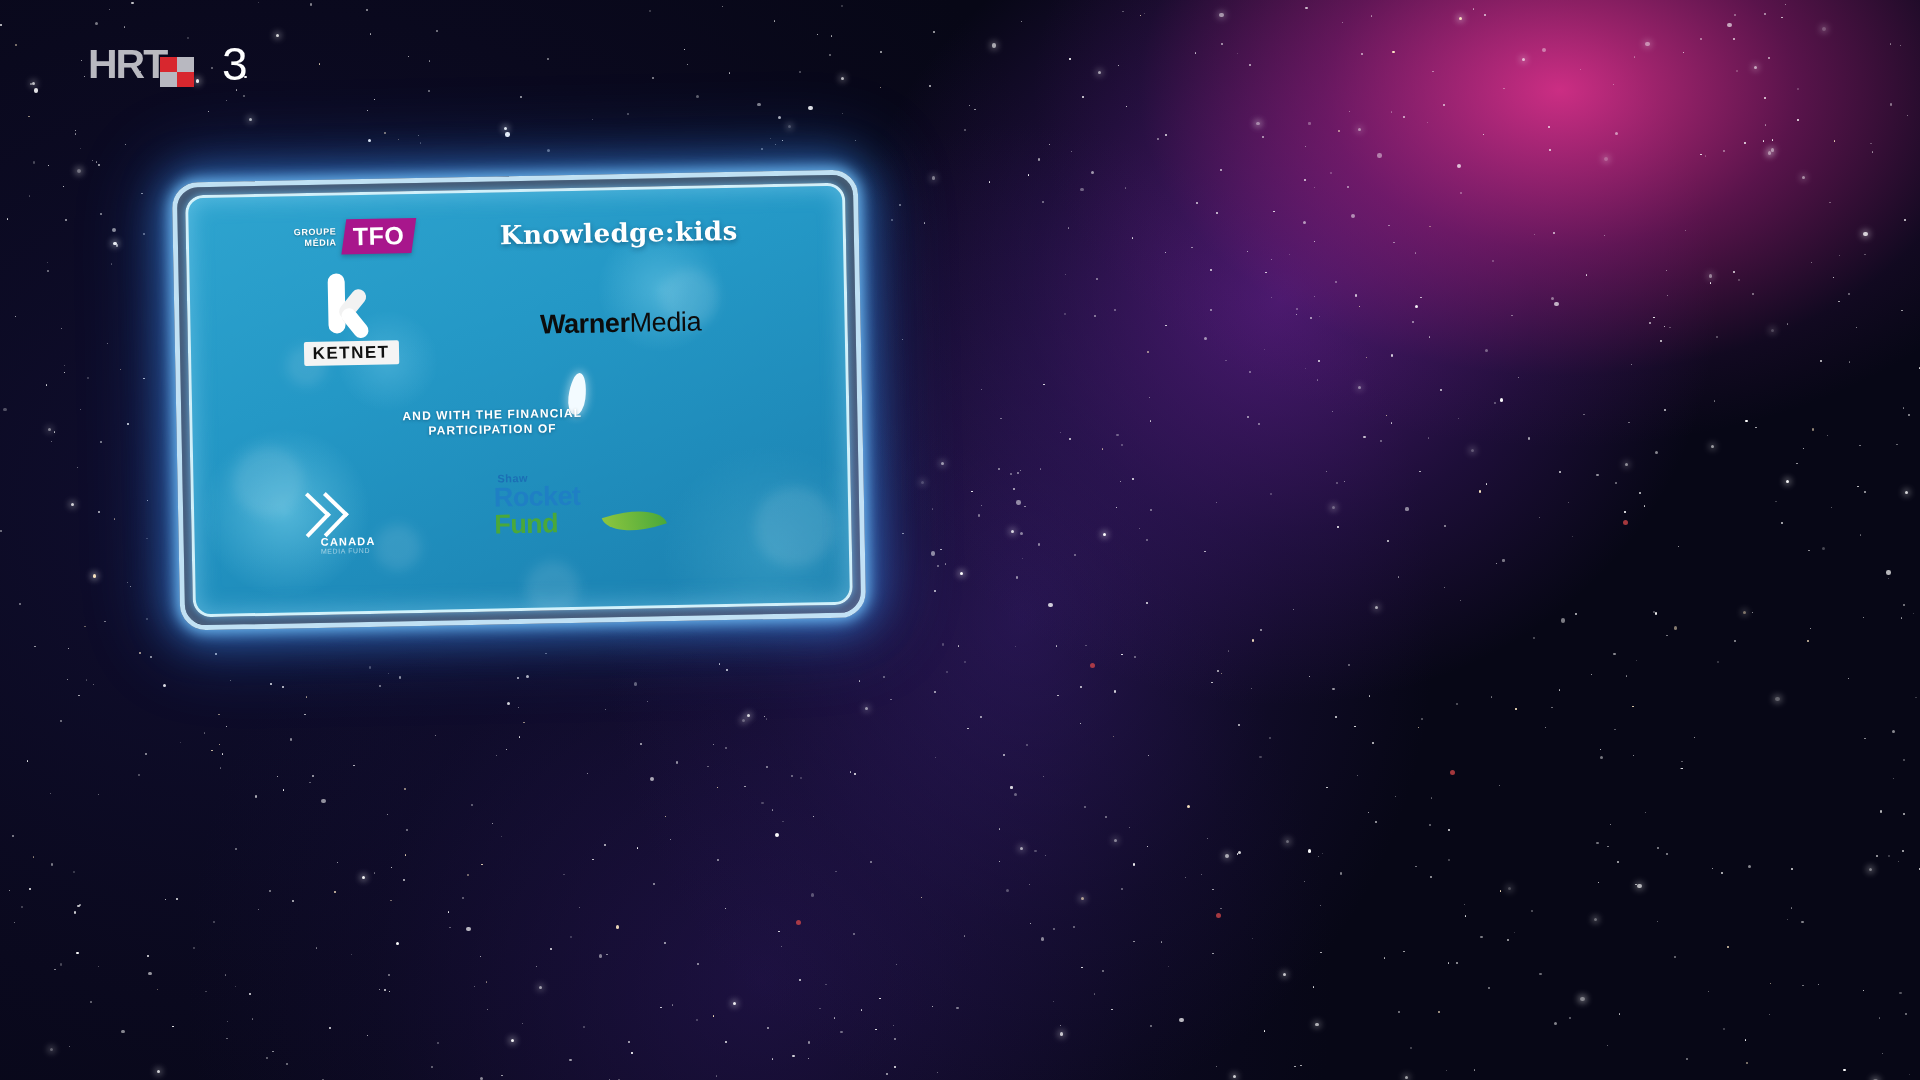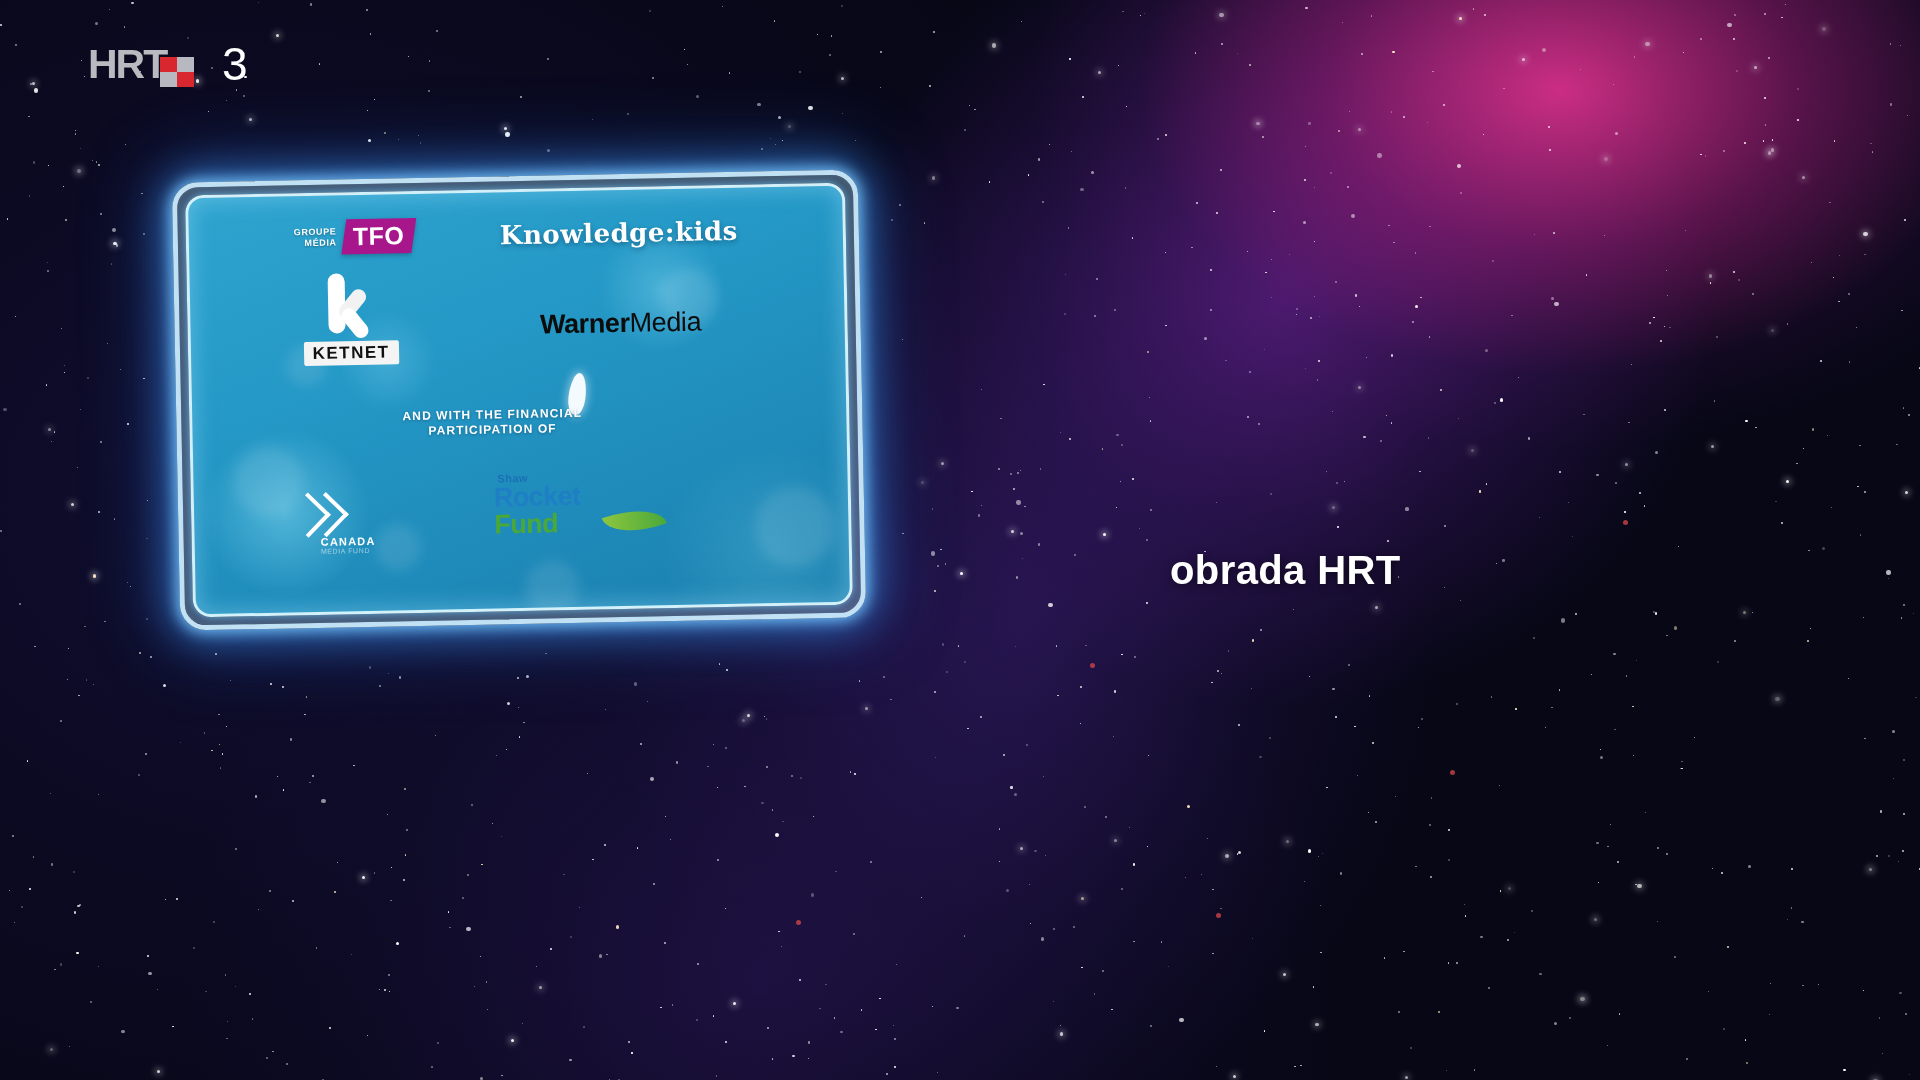--- a/index.html
+++ b/index.html
@@ -1182,15 +1182,14 @@
           <div class="rf-shaw">Shaw</div>
           <div class="rf-rocket">Rocket</div>
           <div class="rf-fund">Fund</div>
           <div class="rf-leaf"></div>
         </div>
 
       </div>
     </div>
   </div>
 
-  <div id="obrada-caption">obrada HRT</div>
 
 </div>
 
 </body></html>

